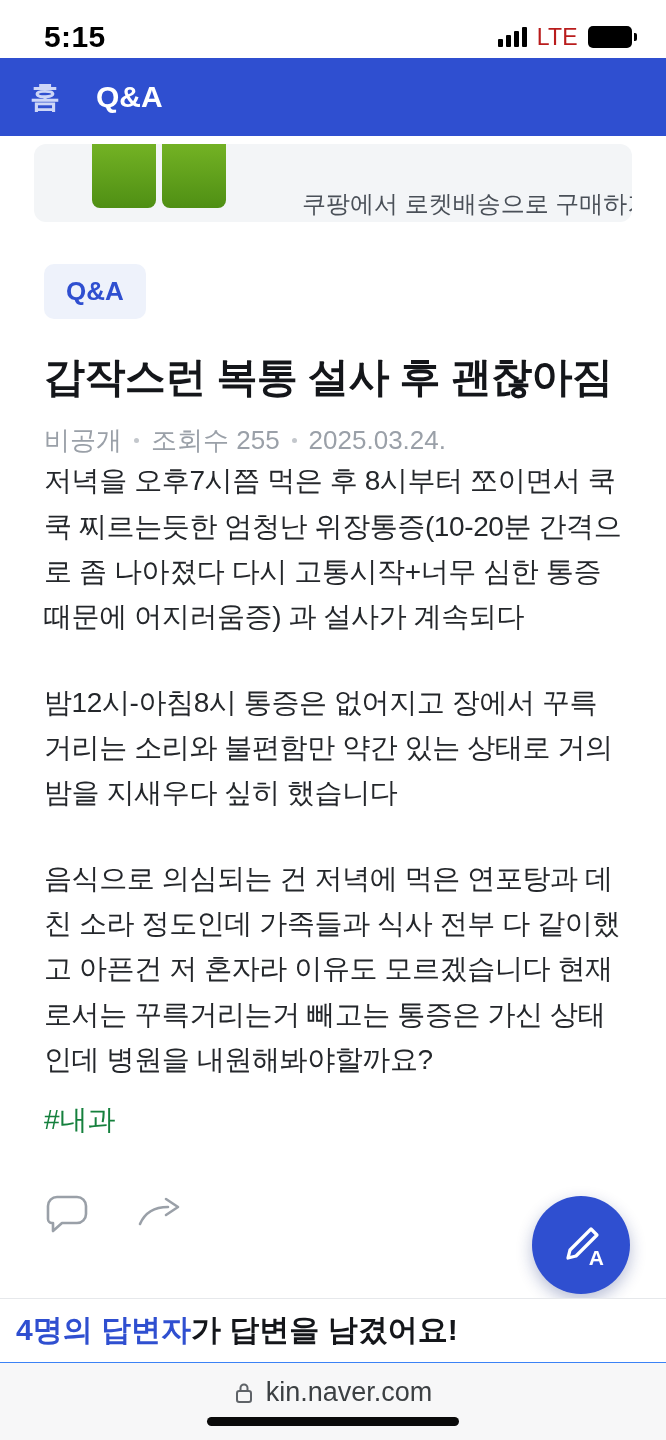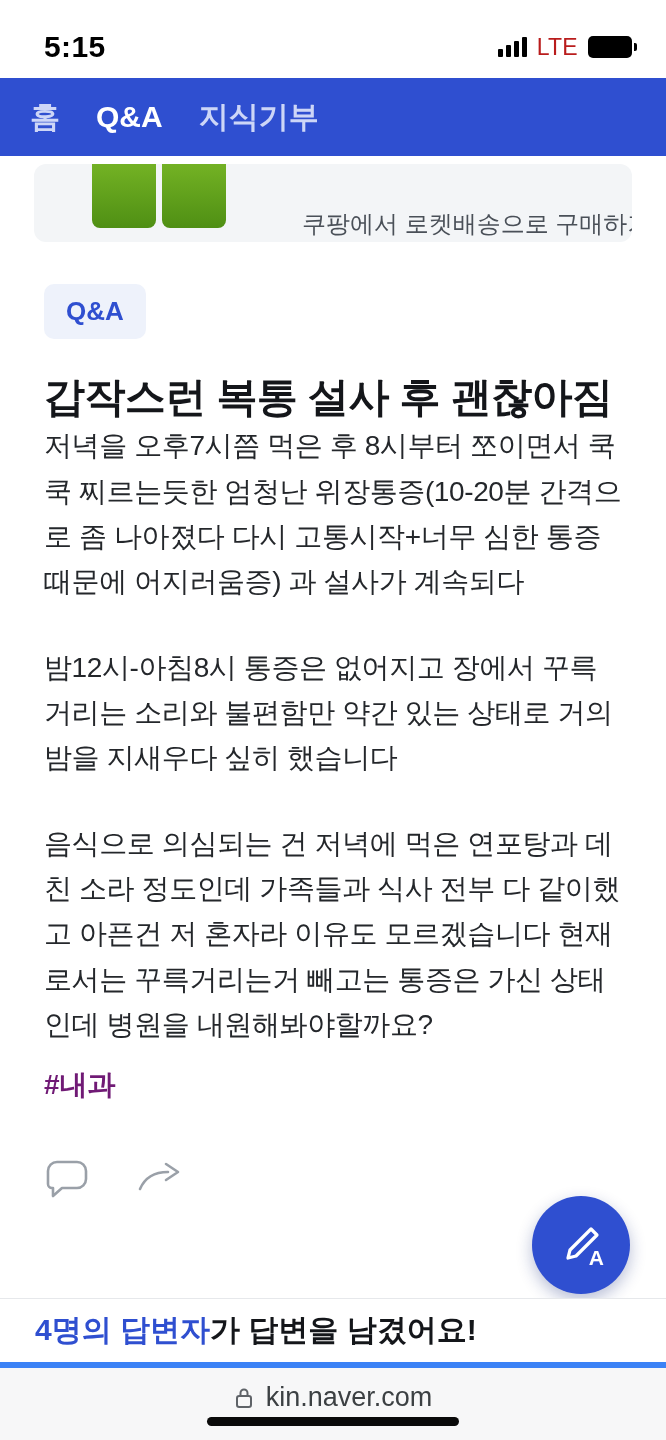--- a/index.html
+++ b/index.html
@@ -7,21 +7,21 @@
     width: 666px;
     height: 1440px;
     background: #ffffff;
     font-family: "Liberation Sans", sans-serif;
     overflow: hidden;
   }
   body { position: relative; }
 
   
   .status-bar {
-    height: 78px;
+    height: 58px;
     background: #ffffff;
     display: flex;
     align-items: center;
     justify-content: space-between;
     padding: 16px 34px 0 44px;
   }
   .status-time {
     font-size: 30px;
     font-weight: 600;
     color: #000;
@@ -199,23 +199,22 @@
   .body-text {
     font-size: 28px;
     line-height: 1.62;
     color: #24272b;
     letter-spacing: -0.4px;
   }
   .body-text p { margin-bottom: 40px; }
   .body-text p:last-child { margin-bottom: 0; }
   .hashtag {
     margin-top: 18px;
-    color: #701a75;
+    color: #15803d;
     font-size: 28px;
-    font-weight: bold;
   }
 
   
   .action-row {
     margin: 40px 44px 0;
     display: flex;
     align-items: center;
     gap: 46px;
     height: 70px;
   }
@@ -252,38 +251,38 @@
     height: 1px;
     background: #e6e8eb;
   }
   .answers-bar {
     position: absolute;
     left: 0; right: 0;
     top: 1299px;
     height: 62px;
     display: flex;
     align-items: center;
-    padding-left: 35px;
+    padding-left: 16px;
     background: #fff;
   }
   .answers-text {
     font-size: 30px;
     font-weight: 700;
     color: #14161a;
   }
   .answers-text .hl { color: #2f4fd0; }
 
   
   .browser-bar {
     position: absolute;
     left: 0; right: 0;
     top: 1362px;
     height: 78px;
     background: #f7f7f8;
-    border-top: 6px solid #3b82f6;
+    border-top: 1px solid #3b82f6;
     display: flex;
     align-items: flex-start;
     justify-content: center;
     padding-top: 14px;
   }
   .url-row {
     display: flex;
     align-items: center;
     gap: 12px;
   }
@@ -315,21 +314,20 @@
         <i></i>
       </span>
     <span class="lte-label">LTE</span>
     <span class="battery"></span>
   </div>
 </div>
 
 <div class="nav-bar">
   <div class="nav-item">홈</div>
   <div class="nav-item active">Q&amp;A</div>
-  <div class="nav-item">지식기부</div>
 
 </div>
 
 <div class="ad-wrap">
   <div class="ad-card">
     <div class="ad-cans">
       <div class="can">
         
       </div>
       <div class="can">
@@ -337,20 +335,27 @@
       </div>
     </div>
     <div class="ad-text-top"></div>
     <div class="ad-text-bottom">쿠팡에서 로켓배송으로 구매하기</div>
   </div>
 </div>
 
 <div class="article">
   <span class="qa-chip">Q&amp;A</span>
   <h1 class="article-title">갑작스런 복통 설사 후 괜찮아짐</h1>
+  <div class="meta-row">
+    <span>비공개</span>
+    <span class="meta-dot"></span>
+    <span>조회수 255</span>
+    <span class="meta-dot"></span>
+    <span>2025.03.24.</span>
+  </div>
 
   <div class="body-text">
     <p>저녁을 오후7시쯤 먹은 후 8시부터 쪼이면서 쿡쿡 찌르는듯한 엄청난 위장통증(10-20분 간격으로 좀 나아졌다 다시 고통시작+너무 심한 통증때문에 어지러움증) 과 설사가 계속되다</p>
     <p>밤12시-아침8시 통증은 없어지고 장에서 꾸륵거리는 소리와 불편함만 약간 있는 상태로 거의 밤을 지새우다 싶히 했습니다</p>
     <p>음식으로 의심되는 건 저녁에 먹은 연포탕과 데친 소라 정도인데 가족들과 식사 전부 다 같이했고 아픈건 저 혼자라 이유도 모르겠습니다 현재로서는 꾸륵거리는거 빼고는 통증은 가신 상태인데 병원을 내원해봐야할까요?</p>
   </div>
 
   <div class="hashtag">#내과</div>
 </div>
 

